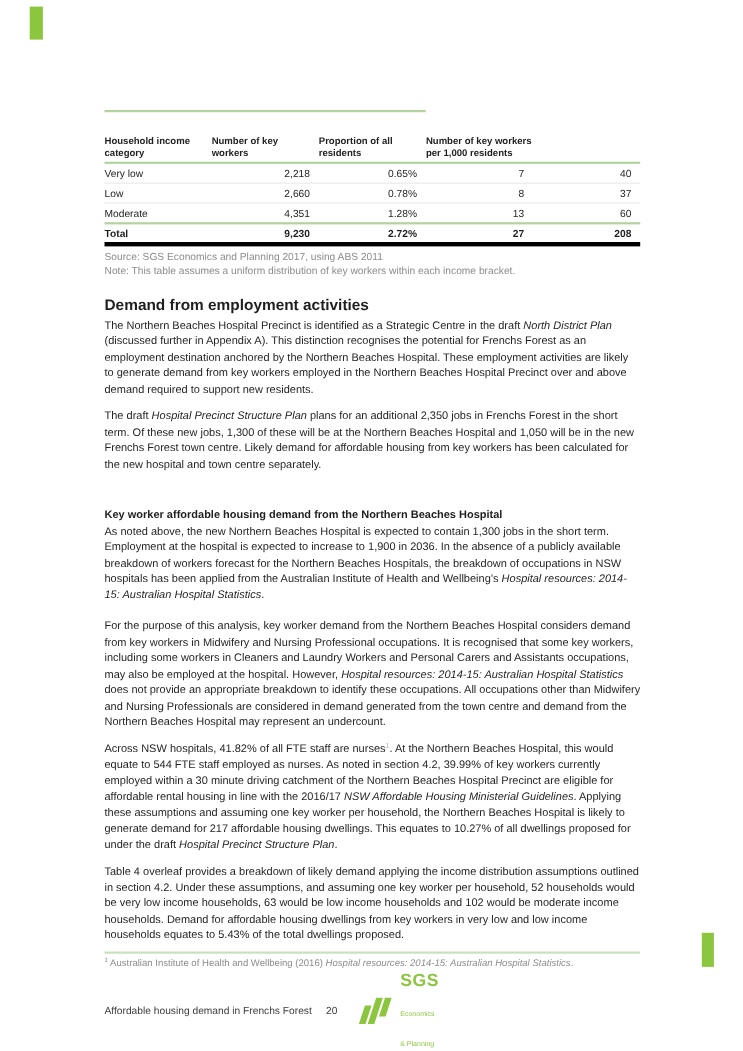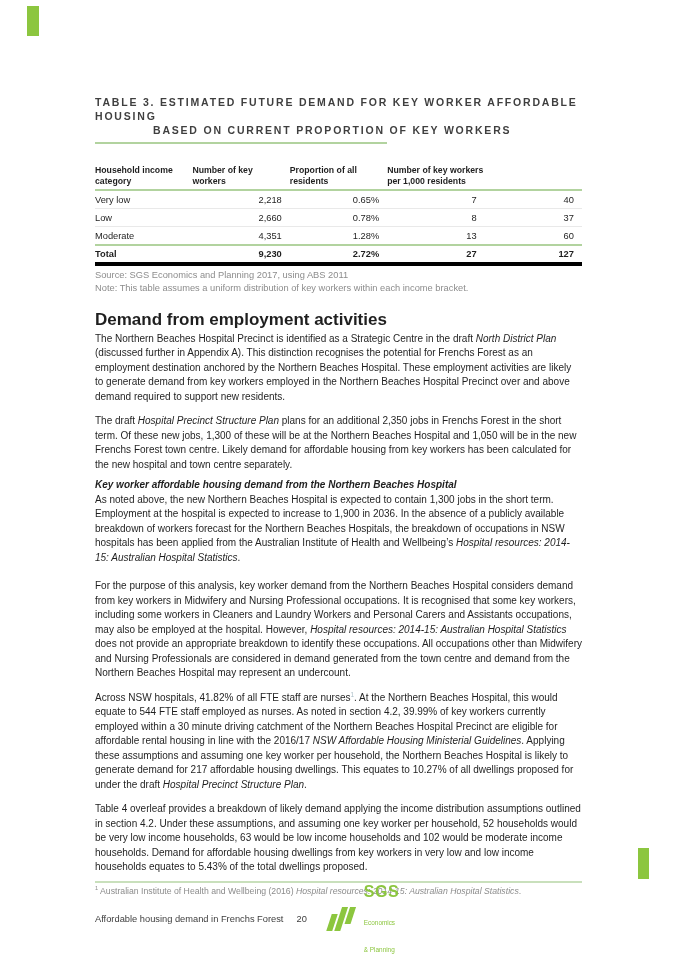--- a/index.html
+++ b/index.html
@@ -29,25 +29,25 @@
   .th:last-child { padding-right:0; }
   .trow { display:flex; align-items:center; height:17px; }
   .trow + .trow { border-top:1px solid #e9e9e9; }
   .td { width:20%; box-sizing:border-box; }
   .td.num { text-align:right; padding-right:8px; }
   .trow.total { border-top:2px solid #b2d39f; border-bottom:4px solid #000000; font-weight:bold; height:16px; }
   .tbl-note { color:#8c8c8c; font-size:9.3px; line-height:12.8px; margin-top:3px; }
   .tbl-note div { margin:0; }
 
   
-  .h1 { font-size:17px; font-weight:bold; margin-top:16px; line-height:17px; }
+  .h1 { font-size:14px; font-weight:bold; margin-top:16px; line-height:17px; }
   p.body { font-size:10px; line-height:14.5px; margin:10px 0 0 0; }
   p.body.first { margin-top:4px; }
   p.body.nogap { margin-top:0; }
-  .subhead { font-size:10px; line-height:14.5px; font-weight:bold; margin-top:6px;font-style:italic; }
+  .subhead { font-size:10px; line-height:14.5px; font-weight:bold; margin-top:32px; }
   p.body.wide-gap { margin-top:14px; }
   sup { font-size:0.65em; line-height:0; }
 
   
   .footnote-rule { margin-top:6px; height:2px; background:#c9e0bc; }
   .footnote { color:#8c8c8c; font-size:8.7px; line-height:11.5px; margin-top:3px; }
 
   
   .footer { position:absolute; left:95px; top:884px; width:487px; display:flex; align-items:center; gap:9px; }
   .footer-text { font-size:9.3px; color:#3d3d3d; }
@@ -59,24 +59,20 @@
 </style>
 </head>
 <body>
 
 <div class="page">
   <div class="edge-accent tl"></div>
   <div class="edge-accent br"></div>
 
   <div class="content">
 
-    <div class="tbl-title">
-      <div class="l1">TABLE 3. ESTIMATED FUTURE DEMAND FOR KEY WORKER AFFORDABLE HOUSING</div>
-      <div class="l2">BASED ON CURRENT PROPORTION OF KEY WORKERS</div>
-    </div>
 
     <div class="kw-table">
       <div class="thead">
         <div class="top-rule"></div>
         <div class="th">Household income category</div>
         <div class="th">Number of key workers</div>
         <div class="th">Proportion of all residents</div>
         <div class="th">Number of key workers per 1,000 residents</div>
       </div>
 
@@ -99,21 +95,21 @@
         <div class="td num">4,351</div>
         <div class="td num">1.28%</div>
         <div class="td num">13</div>
         <div class="td num">60</div>
       </div>
       <div class="trow total">
         <div class="td">Total</div>
         <div class="td num">9,230</div>
         <div class="td num">2.72%</div>
         <div class="td num">27</div>
-        <div class="td num">127</div>
+        <div class="td num">208</div>
       </div>
 
       <div class="tbl-note">
         <div>Source: SGS Economics and Planning 2017, using ABS 2011</div>
         <div>Note: This table assumes a uniform distribution of key workers within each income bracket.</div>
       </div>
     </div>
 
     <div class="h1">Demand from employment activities</div>
 

